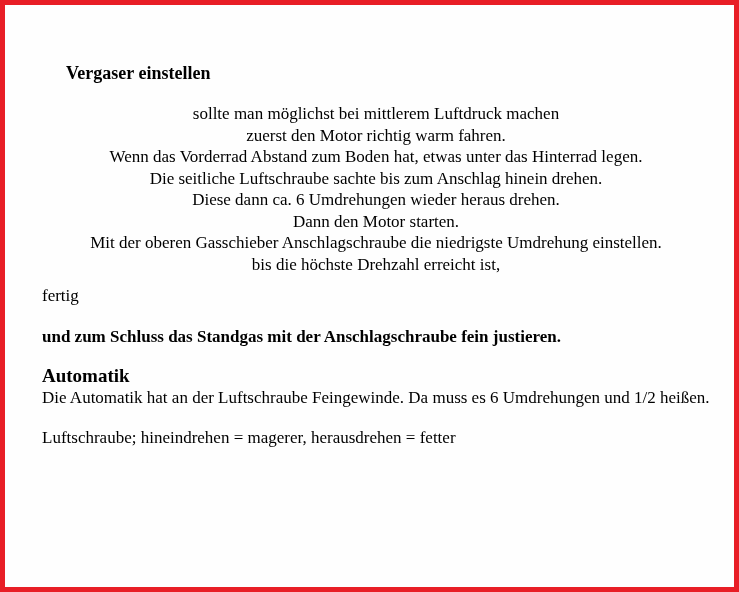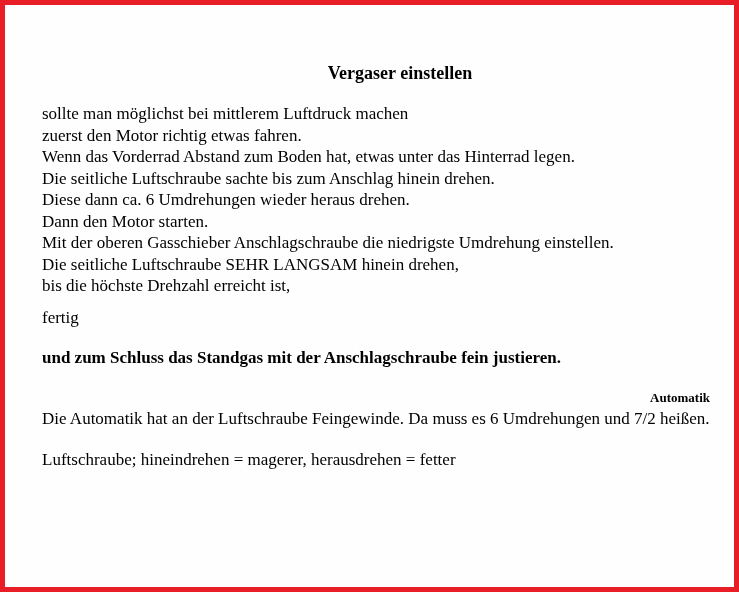--- a/index.html
+++ b/index.html
@@ -15,75 +15,73 @@
     background: #fefefe;
     font-family: "Liberation Serif", "DejaVu Serif", serif;
     font-size: 17px;
     color: #000000;
     padding: 56px 24px 0 37px;
     overflow: hidden;
   }
   .title {
     font-size: 18px;
     font-weight: bold;
-    text-align: center;
+    text-align: left;
     line-height: 24px;
     margin: 0 0 18px 0;
     position: relative;
     left: 24px;
   }
-  .para { margin: 0; }
+  .para { margin: 0; text-align: center; }
   .line { line-height: 21.5px; }
   .done-note {
     margin: 10px 0 0 0;
     line-height: 21.5px;
   }
   .final-note {
     margin: 19px 0 8px 0;
     line-height: 21.5px;
     font-weight: bold;
   }
   .subheading {
-    font-size: 13px;
+    font-size: 19px;
     font-weight: bold;
     margin: 18px 0 0 0;
     line-height: 21.5px;
-    text-align: right;
   }
   .automatik-text {
     margin: 0;
     line-height: 21.5px;
   }
   .tuning-rule {
     margin: 19px 0 0 0;
     line-height: 21.5px;
   }
 </style>
 </head>
 <body>
 
 <div class="page">
 
   <h1 class="title">Vergaser einstellen</h1>
 
   <div class="para">
     <div class="line">sollte man möglichst bei mittlerem Luftdruck machen</div>
-    <div class="line">zuerst den Motor richtig etwas fahren.</div>
+    <div class="line">zuerst den Motor richtig warm fahren.</div>
     <div class="line">Wenn das Vorderrad Abstand zum Boden hat, etwas unter das Hinterrad legen.</div>
     <div class="line">Die seitliche Luftschraube sachte bis zum Anschlag hinein drehen.</div>
     <div class="line">Diese dann ca. 6 Umdrehungen wieder heraus drehen.</div>
     <div class="line">Dann den Motor starten.</div>
     <div class="line">Mit der oberen Gasschieber Anschlagschraube die niedrigste Umdrehung einstellen.</div>
-    <div class="line">Die seitliche Luftschraube SEHR LANGSAM hinein drehen,</div>
     <div class="line">bis die höchste Drehzahl erreicht ist,</div>
   </div>
 
   <p class="done-note">fertig</p>
 
   <p class="final-note">und zum Schluss das Standgas mit der Anschlagschraube fein justieren.</p>
 
   <h2 class="subheading">Automatik</h2>
 
-  <p class="automatik-text">Die Automatik hat an der Luftschraube Feingewinde. Da muss es 6 Umdrehungen und 7/2 heißen.</p>
+  <p class="automatik-text">Die Automatik hat an der Luftschraube Feingewinde. Da muss es 6 Umdrehungen und 1/2 heißen.</p>
 
   <p class="tuning-rule">Luftschraube; hineindrehen = magerer, herausdrehen = fetter</p>
 
 </div>
 
 </body></html>

